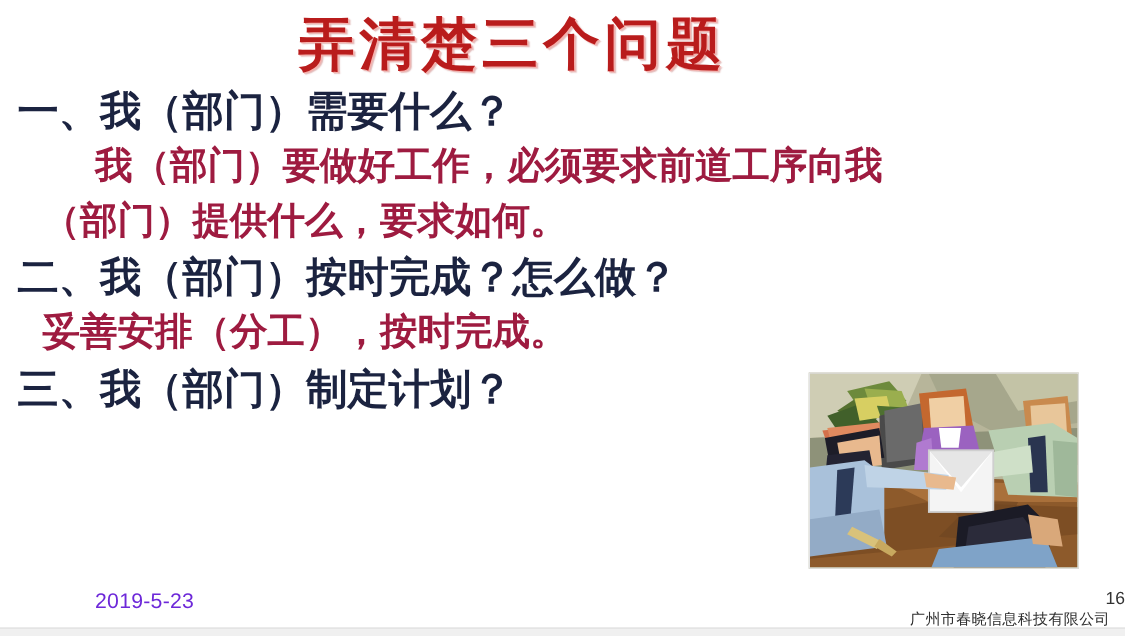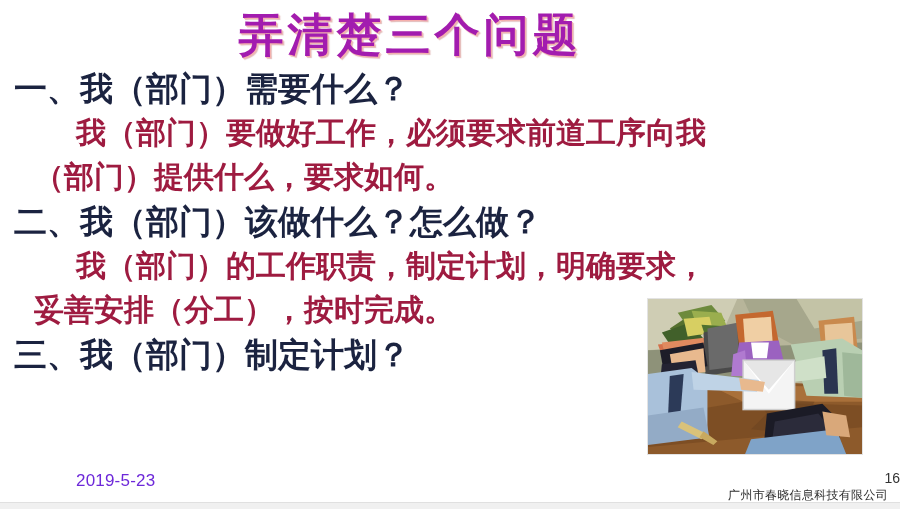--- a/index.html
+++ b/index.html
@@ -27,21 +27,21 @@
     position: absolute;
     top: 8px;
     left: 0;
     width: 820px;
     text-align: center;
     font-family: "DejaVu Serif", "Liberation Serif", serif;
     font-weight: bold;
     font-size: 45px;
     line-height: 54px;
     letter-spacing: 4px;
-    color: #a21caf;
+    color: #b91c1c;
     text-shadow: 1px 1px 0 #f6b0ac, 2px 2px 1px rgba(160,30,25,0.30);
     white-space: nowrap;
   }
 
   
   #body-block {
     position: absolute;
     top: 66px;
     left: 0;
     width: 900px;
@@ -140,23 +140,22 @@
 
     <div class="qgroup">
       <div class="q-heading">一、我（部门）需要什么？</div>
       <div class="q-body">
         <div><span class="indent">我（部门）要做好工作，必须要求前道工序向我</span></div>
         <div><span>（部门）提供什么，要求如何。</span></div>
       </div>
     </div>
 
     <div class="qgroup">
-      <div class="q-heading">二、我（部门）该做什么？怎么做？</div>
+      <div class="q-heading">二、我（部门）按时完成？怎么做？</div>
       <div class="q-body">
-        <div><span class="indent">我（部门）的工作职责，制定计划，明确要求，</span></div>
         <div><span>妥善安排（分工），按时完成。</span></div>
       </div>
     </div>
 
     <div class="qgroup">
       <div class="q-heading">三、我（部门）制定计划？</div>
     </div>
 
   </div>
 

